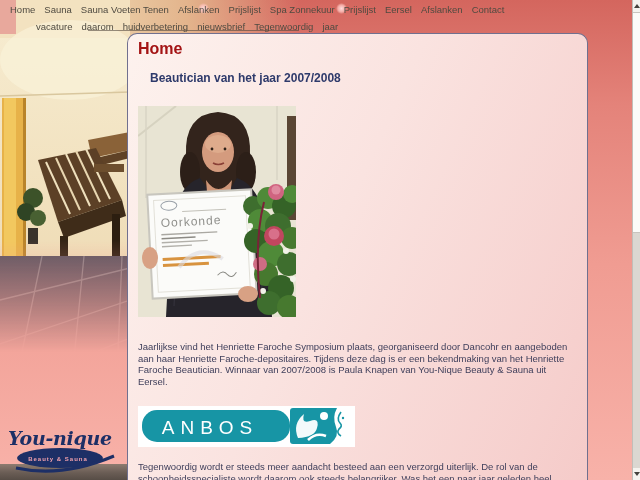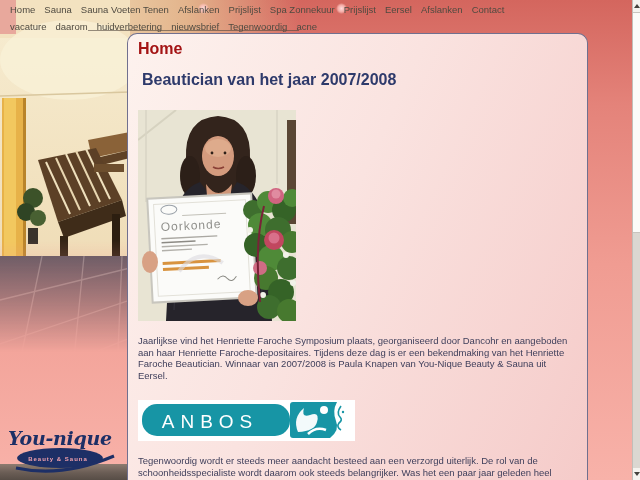--- a/index.html
+++ b/index.html
@@ -17,34 +17,34 @@
     background:radial-gradient(circle,#ffdcdc 0%,rgba(255,195,190,.75) 45%,rgba(255,190,185,0) 72%);}
   
   .left-photo{position:absolute;left:0;top:0;width:130px;height:400px;z-index:2;
     -webkit-mask-image:linear-gradient(180deg,#000 60%,rgba(0,0,0,0) 88%);
     mask-image:linear-gradient(180deg,#000 60%,rgba(0,0,0,0) 88%);}
   .floor-strip{position:absolute;left:0;top:464px;width:127px;height:16px;z-index:2;
     background:linear-gradient(180deg,#8d7b70 0%,#6a5d55 55%,#574d46 100%);}
   
   .nav-row{position:absolute;display:flex;align-items:center;z-index:7;left:10px;}
   .nav-row1{top:4px;gap:9px;}
-  .nav-row2{top:21px;gap:9px;}
+  .nav-row2{top:21px;gap:9px;margin-left:26px;}
   a.nav{font-size:9.5px;line-height:12px;color:#4f4a40;text-decoration:none;cursor:pointer;white-space:nowrap;}
   .strike-line{position:absolute;left:88px;top:30px;width:211px;height:1px;background:rgba(84,72,62,.6);z-index:8;}
   
   .panel{position:absolute;left:127px;top:33px;width:461px;height:447px;z-index:5;
     border:1px solid #70708f;border-bottom:none;border-radius:10px 10px 0 0;
     background:linear-gradient(115deg,#fdf2ee 0%,#fae3e0 45%,#f5cbc9 100%);
     box-sizing:border-box;overflow:hidden;}
   .panel-inner{padding:6px 12px 0 10px;}
   .page-title{font-size:16px;font-weight:bold;color:#a31314;margin:0;}
-  .page-subtitle{font-size:16px;font-weight:bold;color:#2e3a6b;margin:13px 0 0 4px;}
+  .page-subtitle{font-size:12px;font-weight:bold;color:#2e3a6b;margin:13px 0 0 12px;}
   .award-photo{display:block;margin-top:21px;}
   .body-par{width:436px;font-size:9.5px;line-height:11.5px;color:#40405c;margin:8px 0 0 0;}
-  .par1{margin-top:14px;}
+  .par1{margin-top:24px;}
   .anbos{display:block;margin-top:19px;}
   .par2{margin-top:14px;}
   
   .brand-logo{position:absolute;left:4px;top:422px;z-index:9;}
   
   .scrollbar{position:absolute;right:0;top:0;width:8px;height:480px;background:#dbd7d1;z-index:20;border-left:1px solid #c2beb8;box-sizing:border-box;}
   .sb-btn{position:absolute;left:0;width:8px;height:12px;background:#f5f3ef;display:flex;align-items:center;justify-content:center;}
   .sb-up{top:0;}
   .sb-down{bottom:0;}
   .tri-up{width:0;height:0;border-left:3px solid transparent;border-right:3px solid transparent;border-bottom:4px solid #44423e;}
@@ -123,21 +123,21 @@
   <a class="nav" href="#">Eersel</a>
   <a class="nav" href="#">Afslanken</a>
   <a class="nav" href="#">Contact</a>
 </nav>
 <nav class="nav-row nav-row2">
   <a class="nav" href="#">vacature</a>
   <a class="nav" href="#">daarom</a>
   <a class="nav" href="#">huidverbetering</a>
   <a class="nav" href="#">nieuwsbrief</a>
   <a class="nav" href="#">Tegenwoordig</a>
-  <a class="nav" href="#">acne</a>
+  <a class="nav" href="#">jaar</a>
 </nav>
 <div class="strike-line"></div>
 
 <main class="panel">
   <div class="panel-inner">
     <h1 class="page-title">Home</h1>
     <h2 class="page-subtitle">Beautician van het jaar 2007/2008</h2>
 
     <svg class="award-photo" width="158" height="211" viewBox="0 0 158 211">
 

